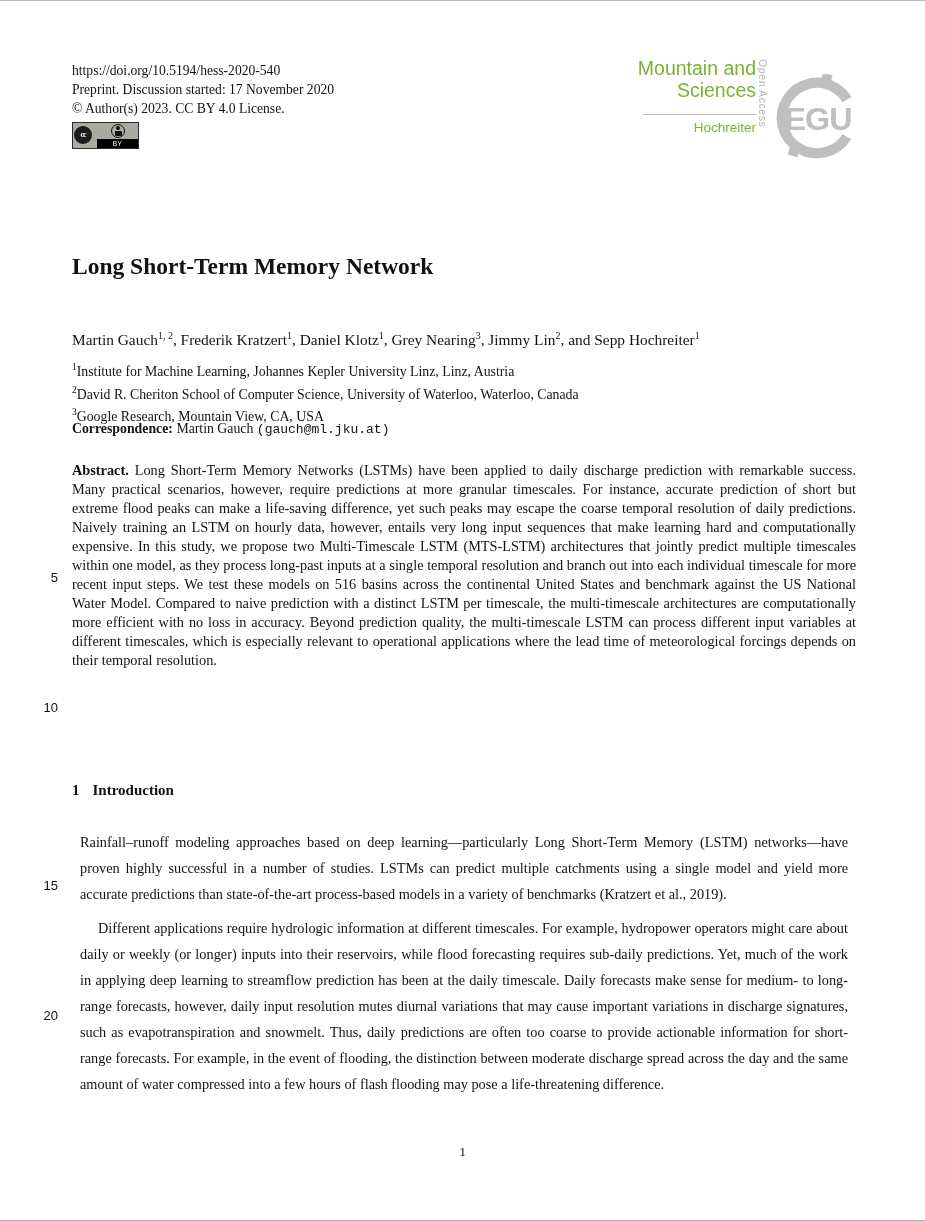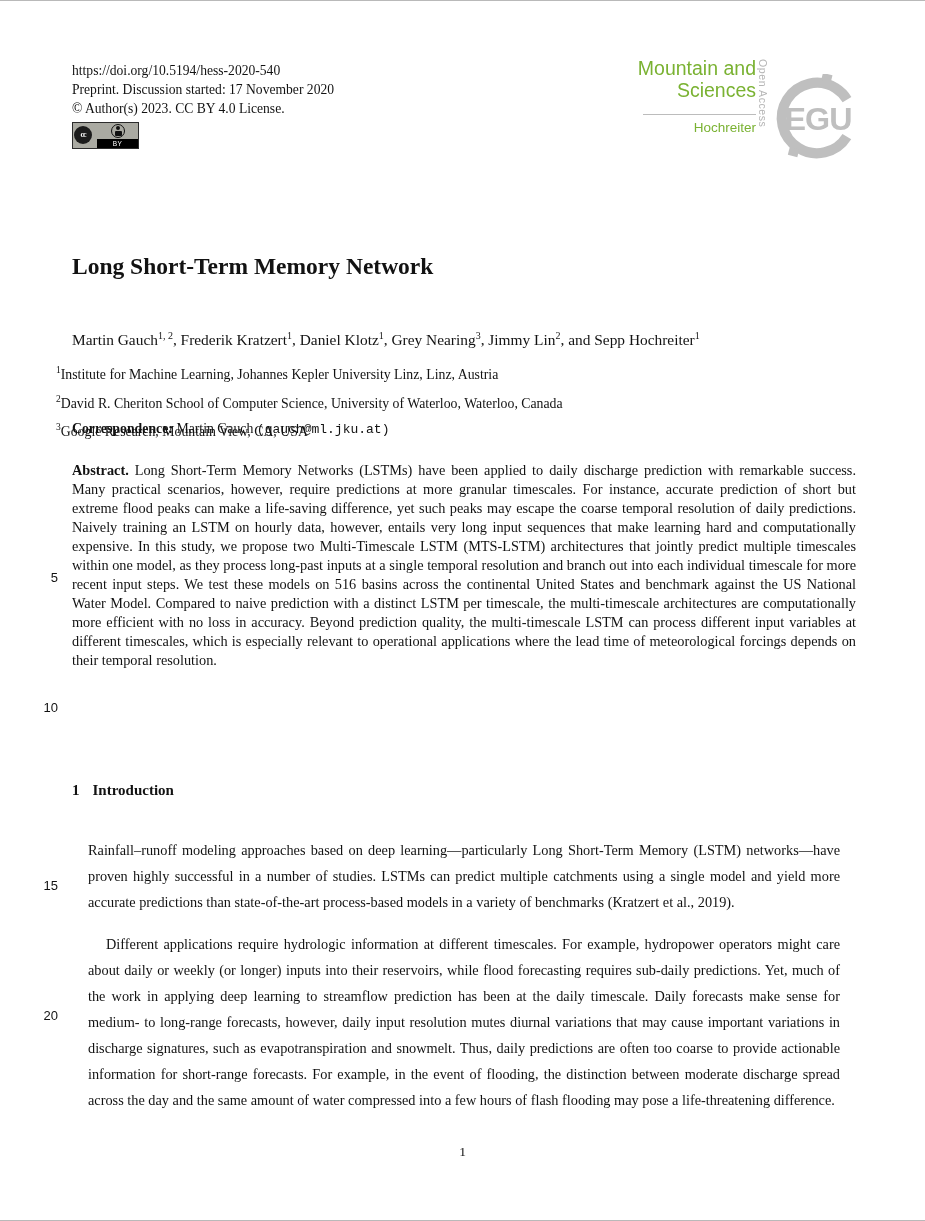--- a/index.html
+++ b/index.html
@@ -53,36 +53,36 @@
     font-family:"Liberation Sans",sans-serif;font-size:10.5px;color:#b5b5b5;letter-spacing:0.6px;
   }
   .egu{position:absolute;left:773px;top:73px;}
   
   .title{
     position:absolute;left:72px;top:249px;width:790px;
     font-size:23.5px;line-height:33.5px;font-weight:bold;
   }
   .authors{position:absolute;left:72px;top:329px;width:790px;font-size:15.4px;}
   .authors sup{font-size:10px;}
-  .affils{position:absolute;left:56px;top:357px;width:790px;font-size:13.8px;line-height:25px;}
+  .affils{position:absolute;left:72px;top:357px;width:790px;font-size:13.8px;line-height:19px;}
   .affils sup{font-size:9.5px;}
   .correspondence{position:absolute;left:72px;top:420px;width:790px;font-size:13.8px;}
   .correspondence .mono{font-family:"Liberation Mono","DejaVu Sans Mono",monospace;font-size:13px;}
   
   .abstract{
     position:absolute;left:72px;top:460px;width:784px;
     font-size:14.3px;line-height:19px;text-align:justify;
   }
   .sec-head{position:absolute;left:72px;top:781px;font-size:15px;font-weight:bold;}
   .sec-head .sec-gap{display:inline-block;width:13px;}
   .intro{
     position:absolute;left:72px;top:820px;width:784px;
     font-size:14.3px;line-height:26px;text-align:justify;
   }
-  .intro p{margin:16px;}
+  .intro p{margin:8px;}
   .intro p.indent{text-indent:18px;}
   .margin-num{
     position:absolute;left:30px;width:28px;text-align:right;
     font-family:"Liberation Sans",sans-serif;font-size:13px;line-height:26px;color:#111;
   }
   .footer-page{
     position:absolute;left:0;top:1143px;width:925px;text-align:center;font-size:13.5px;
   }
 </style>
 </head>

